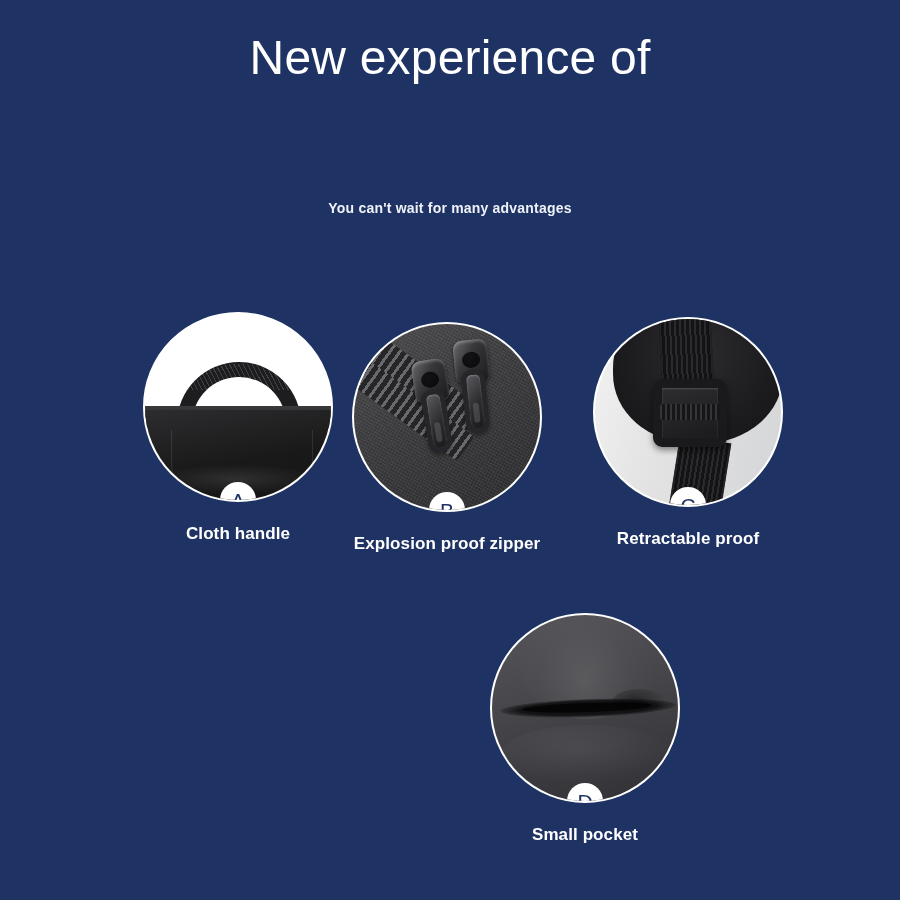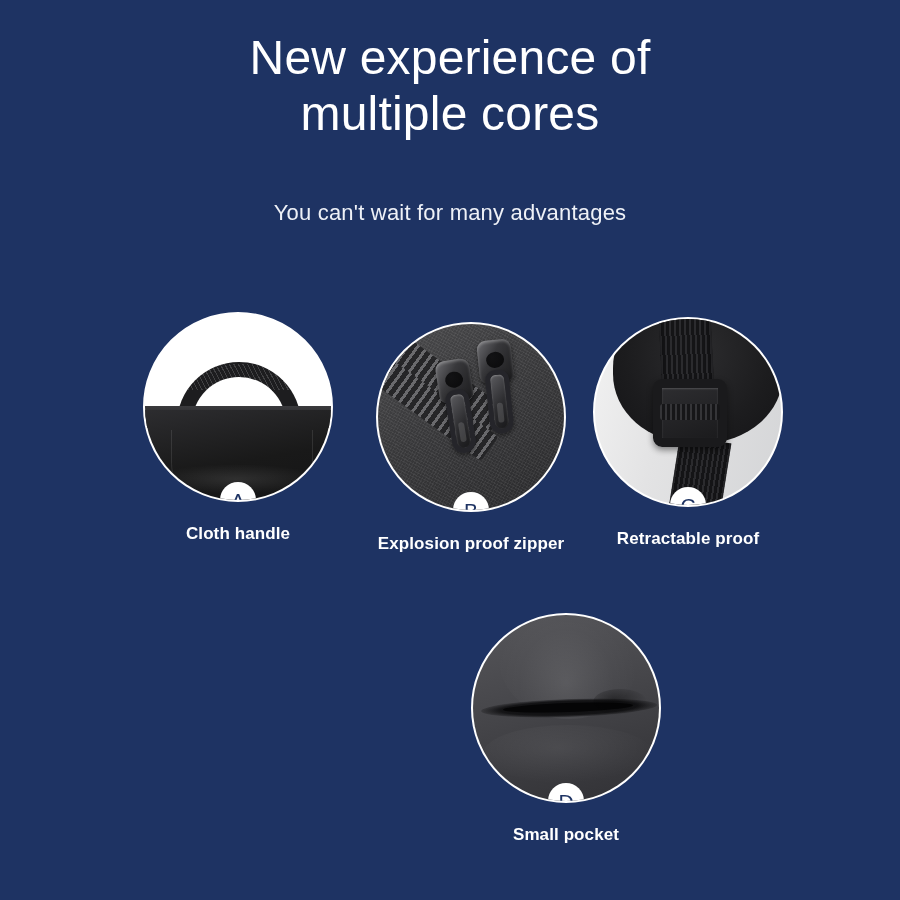--- a/index.html
+++ b/index.html
@@ -39,22 +39,22 @@
     letter-spacing: 0.2px;
     white-space: nowrap;
   }
   .subtitle {
     position: absolute;
     top: 200px;
     left: 0;
     width: 900px;
     text-align: center;
     color: #eef1f7;
-    font-size: 22px;
-    font-weight: 400;
+    font-size: 14px;
+    font-weight: 700;
     letter-spacing: 0.2px;
   }
 
   
   .feature {
     position: absolute;
   }
   .circle {
     position: relative;
     width: 190px;
@@ -353,32 +353,31 @@
     transform: translateX(-50%);
     color: #ffffff;
     font-size: 17px;
     font-weight: bold;
     white-space: nowrap;
     letter-spacing: 0.1px;
   }
 
   
   #feature-a { left: 143px; top: 312px; width: 190px; }
-  #feature-b { left: 376px; top: 322px; width: 190px; }
+  #feature-b { left: 352px; top: 322px; width: 190px; }
   #feature-c { left: 593px; top: 317px; width: 190px; }
-  #feature-d { left: 471px; top: 613px; width: 190px; }
+  #feature-d { left: 490px; top: 613px; width: 190px; }
 </style>
 </head>
 <body>
 
 <div class="poster">
 
   <div class="title-block">
     <div class="title-line">New experience of</div>
-    <div class="title-line">multiple cores</div>
   </div>
 
   <div class="subtitle">You can't wait for many advantages</div>
 
   <div class="feature" id="feature-a">
     <div class="circle">
       <div class="circle-inner photo-handle">
         <div class="handle-strap"></div>
         <div class="handle-bagtop"></div>
         <div class="handle-bagbody"></div>

